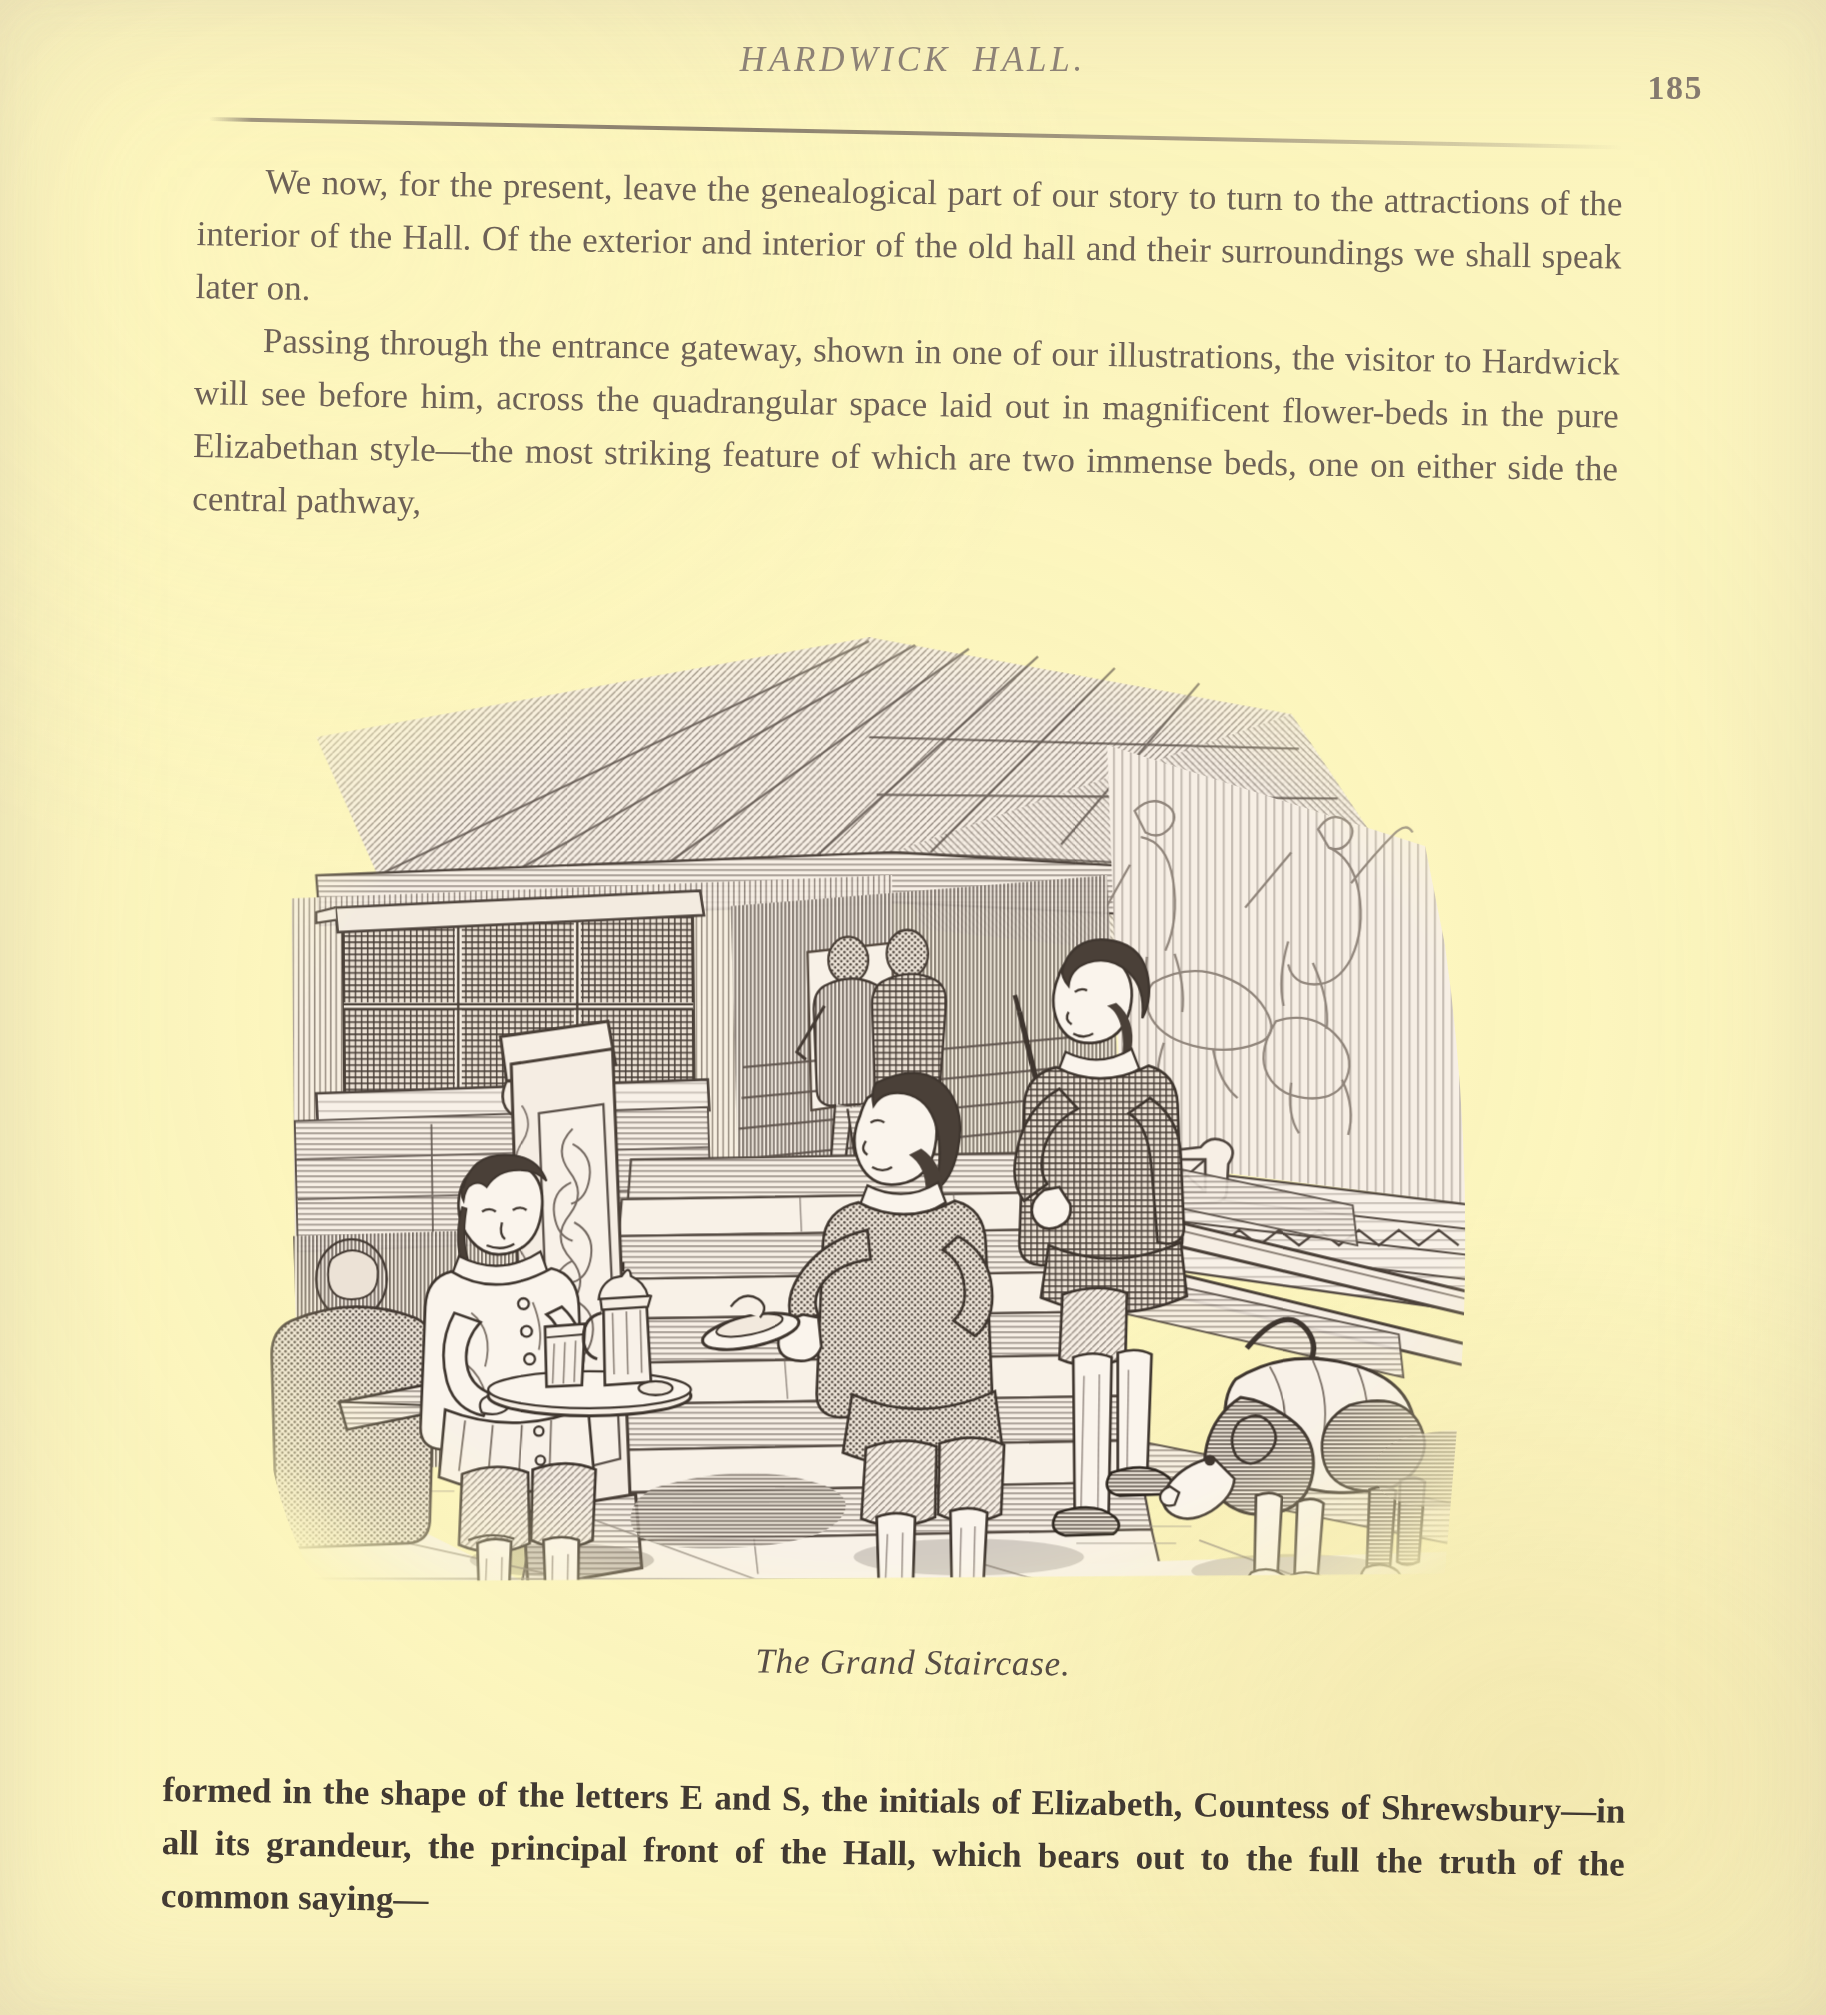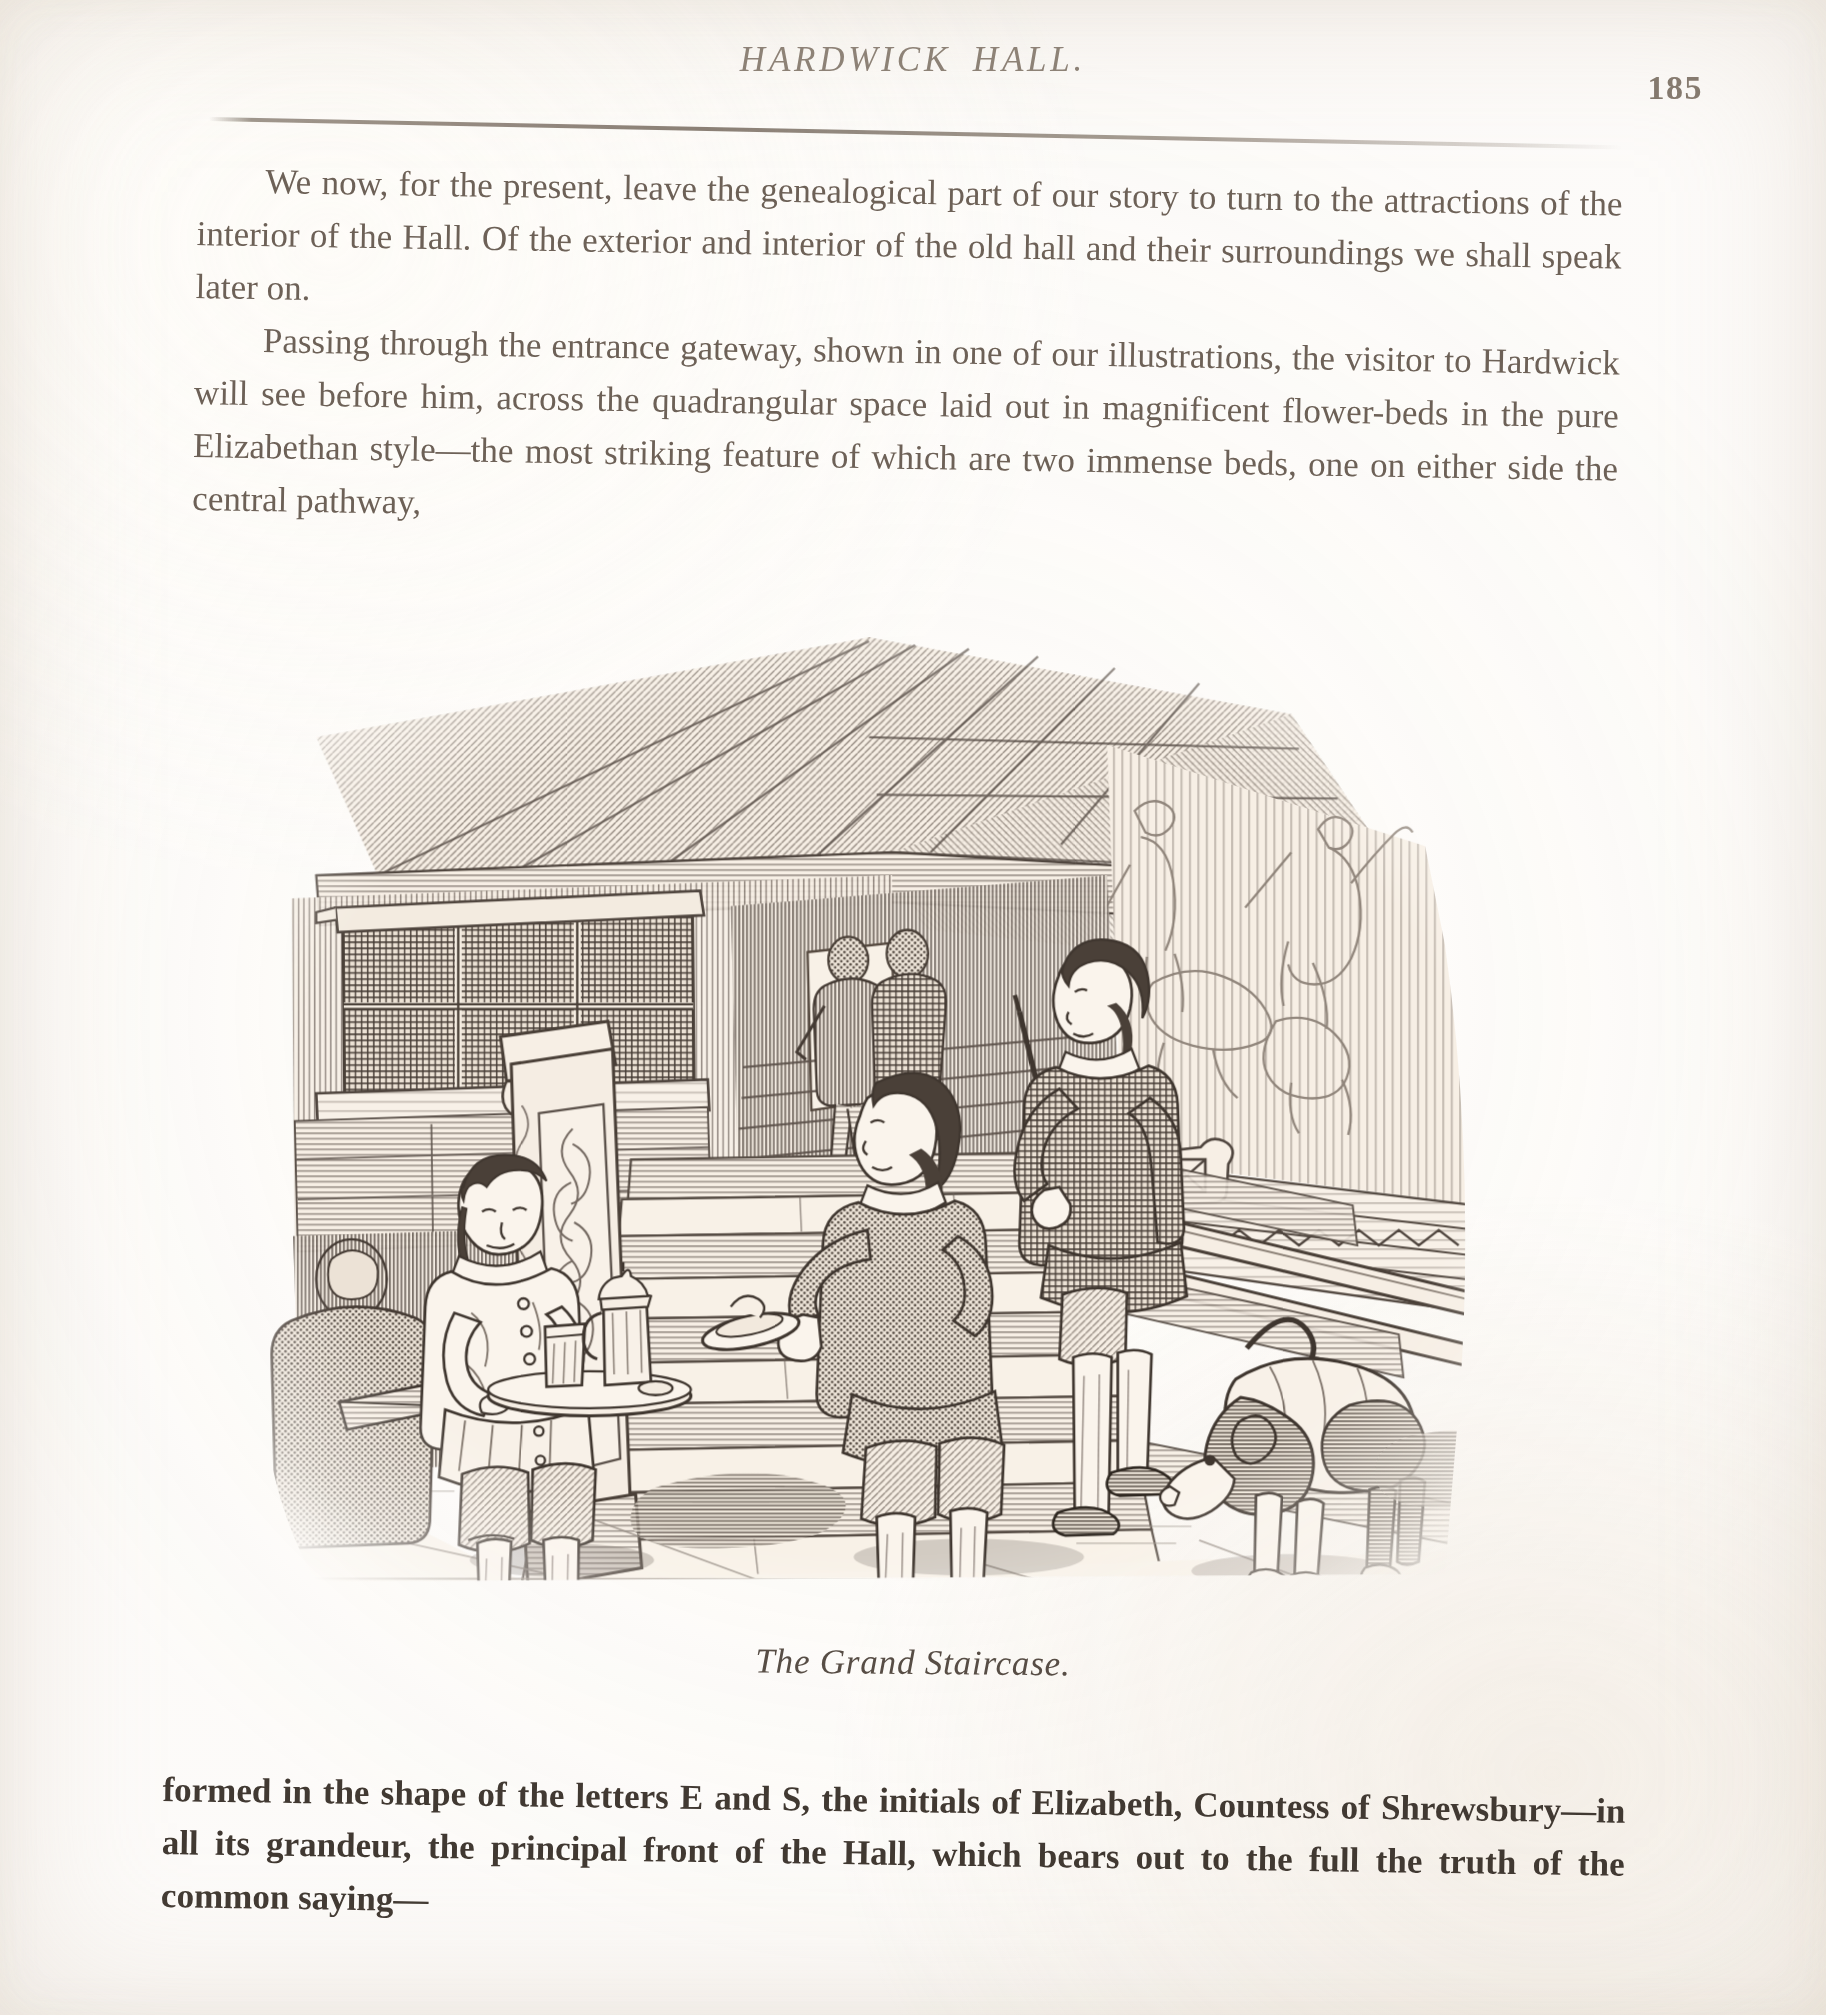--- a/index.html
+++ b/index.html
@@ -4,21 +4,21 @@
 <style>
   html, body {
     margin: 0;
     padding: 0;
     background: #e8e1d6;
   }
   .page {
     position: relative;
     width: 1826px;
     height: 2015px;
-    background: #ffffff;
+    background: #fef9c3;
     overflow: hidden;
     font-family: "Liberation Serif", "DejaVu Serif", serif;
     color: #4a4038;
   }
   
   .page::before {
     content: "";
     position: absolute;
     inset: 0;
     pointer-events: none;

